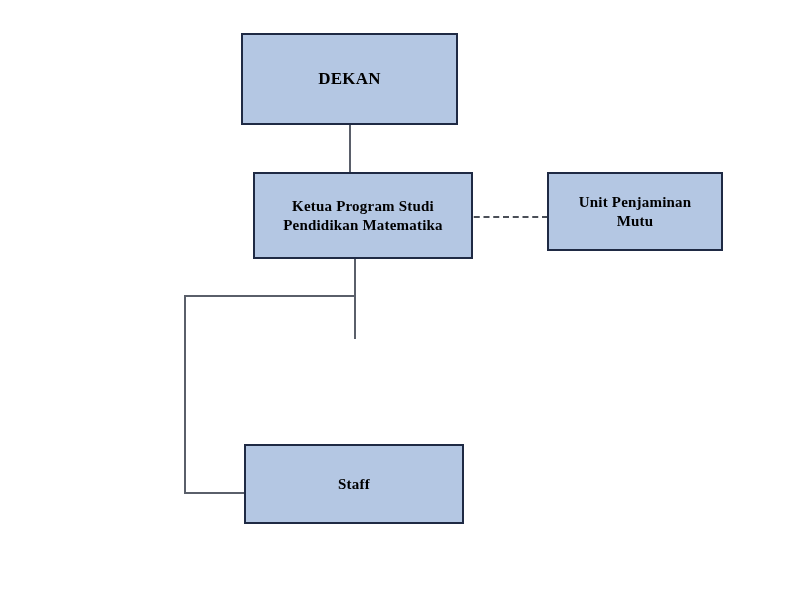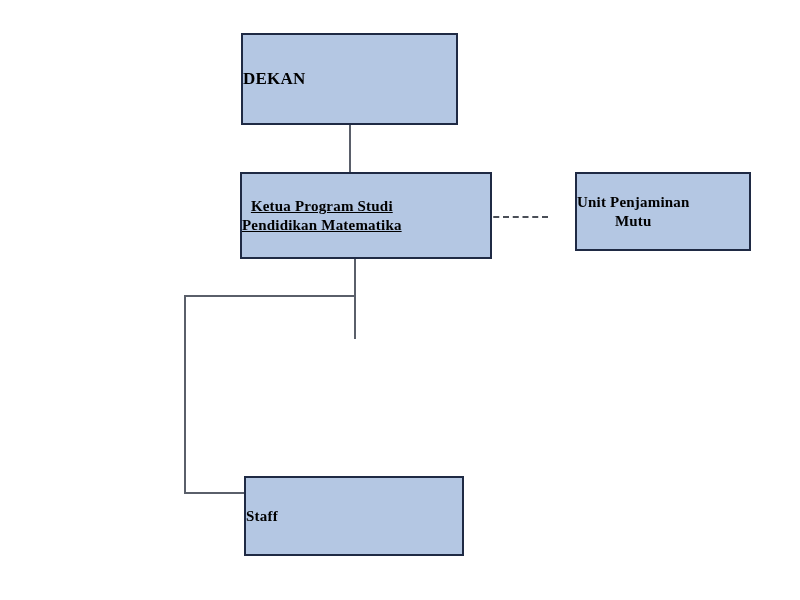--- a/index.html
+++ b/index.html
@@ -15,35 +15,35 @@
     overflow: hidden;
     font-family: "Liberation Serif", "DejaVu Serif", serif;
   }
   .node {
     position: absolute;
     box-sizing: border-box;
     background: #b4c7e3;
     border: 2px solid #1f2a44;
     display: flex;
     align-items: center;
-    justify-content: flex-start;
+    justify-content: center;
     text-align: center;
   }
   .node-label {
     font-weight: bold;
     color: #000000;
     line-height: 1.22;
     letter-spacing: 0.2px;
     white-space: pre-line;
   }
   .node-dekan   { left: 241px; top: 33px;  width: 217px; height: 92px; }
-  .node-ketua   { left: 240px; top: 172px; width: 252px; height: 87px; text-decoration: underline; }
-  .node-unit    { left: 575px; top: 172px; width: 176px; height: 79px; }
+  .node-ketua   { left: 253px; top: 172px; width: 220px; height: 87px; }
+  .node-unit    { left: 547px; top: 172px; width: 176px; height: 79px; }
   .node-dosen   { left: 244px; top: 338px; width: 215px; height: 88px; }
-  .node-staff   { left: 244px; top: 476px; width: 220px; height: 80px; }
+  .node-staff   { left: 244px; top: 444px; width: 220px; height: 80px; }
 
   .node-dekan .node-label { font-size: 17px; }
   .node-ketua .node-label { font-size: 15px; }
   .node-unit  .node-label { font-size: 15px; }
   .node-dosen .node-label { font-size: 15px; }
   .node-staff .node-label { font-size: 15px; }
 
   .conn {
     position: absolute;
     background: #5a5f6a;

